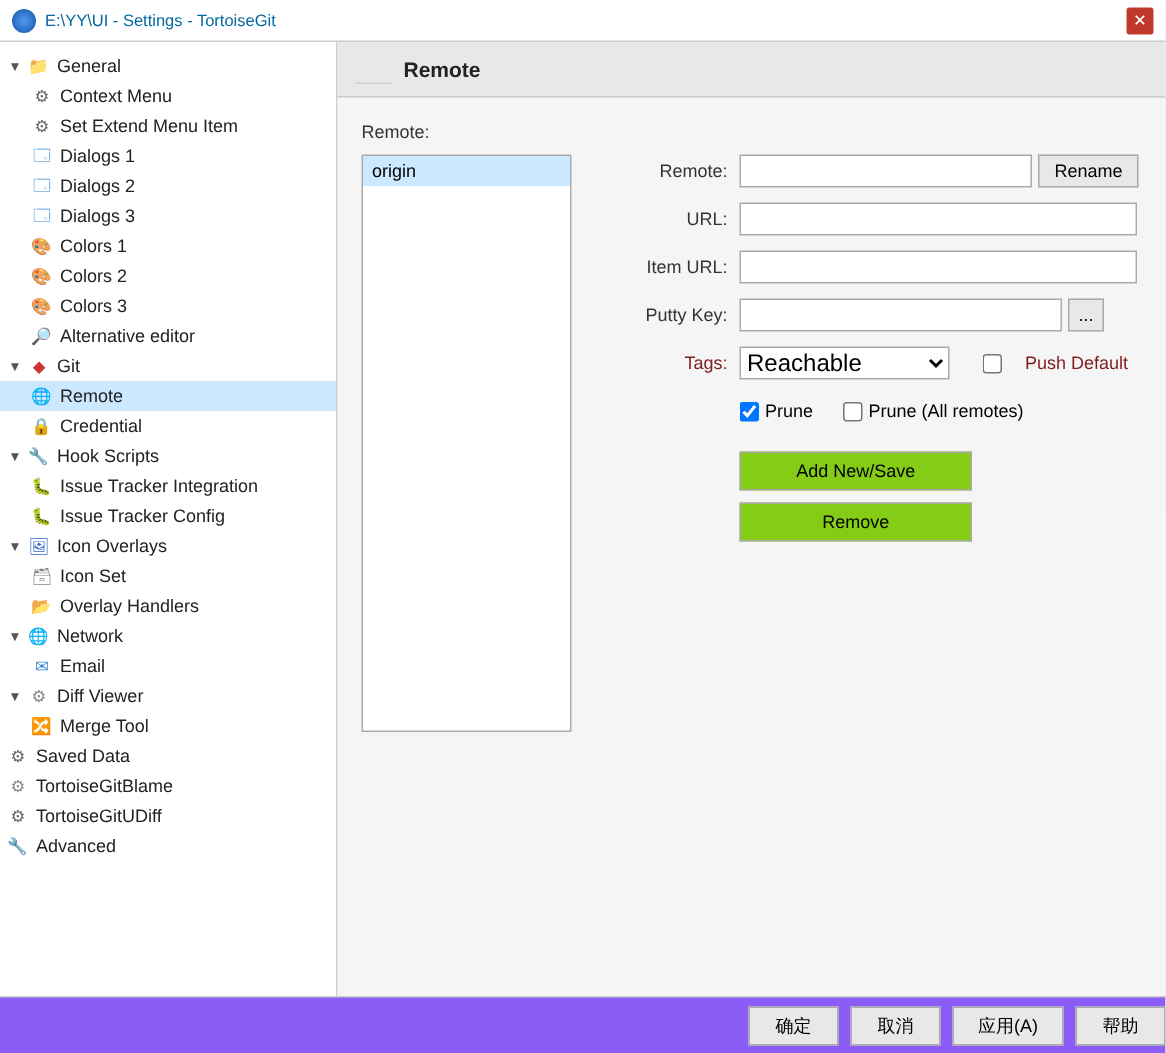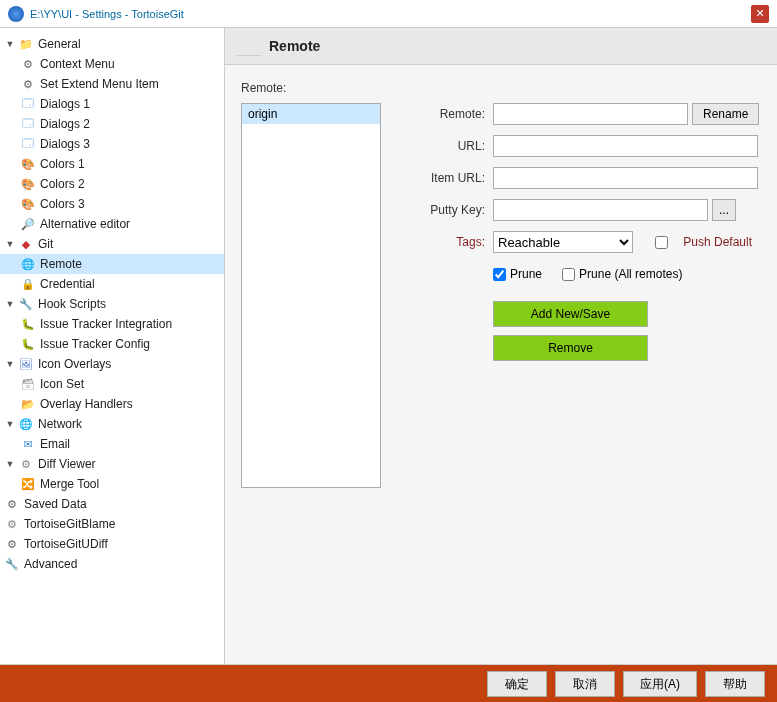--- a/index.html
+++ b/index.html
@@ -218,21 +218,21 @@
       width: 80px;
       font-size: 12px;
       color: #7f1d1d;
       text-align: right;
       margin-right: 8px;
     }
     .tags-row select {
       width: 140px;
       height: 22px;
       border: 1px solid #aaa;
-      font-size: 13px;
+      font-size: 16px;
       background: #fff;
     }
     .tags-row .push-default {
       margin-left: 10px;
       display: flex;
       align-items: center;
       gap: 4px;
       font-size: 12px;
       padding-left: 12px;
     }
@@ -266,26 +266,26 @@
       height: 26px;
       font-size: 12px;
       background: #84cc16;
       border: 1px solid #aaa;
       cursor: pointer;
     }
 
     
     .bottom-bar {
       height: 38px;
-      background: #c2410c;
+      background: #8b5cf6;
       border-top: 1px solid #ccc;
       display: flex;
       align-items: center;
       justify-content: flex-end;
-      padding: 0 12px;
+      padding: 0 0;
       gap: 8px;
     }
     .bottom-bar button {
       padding: 4px 16px;
       font-size: 12px;
       background: #e8e8e8;
       border: 1px solid #aaa;
       cursor: pointer;
       height: 26px;
       min-width: 60px;

